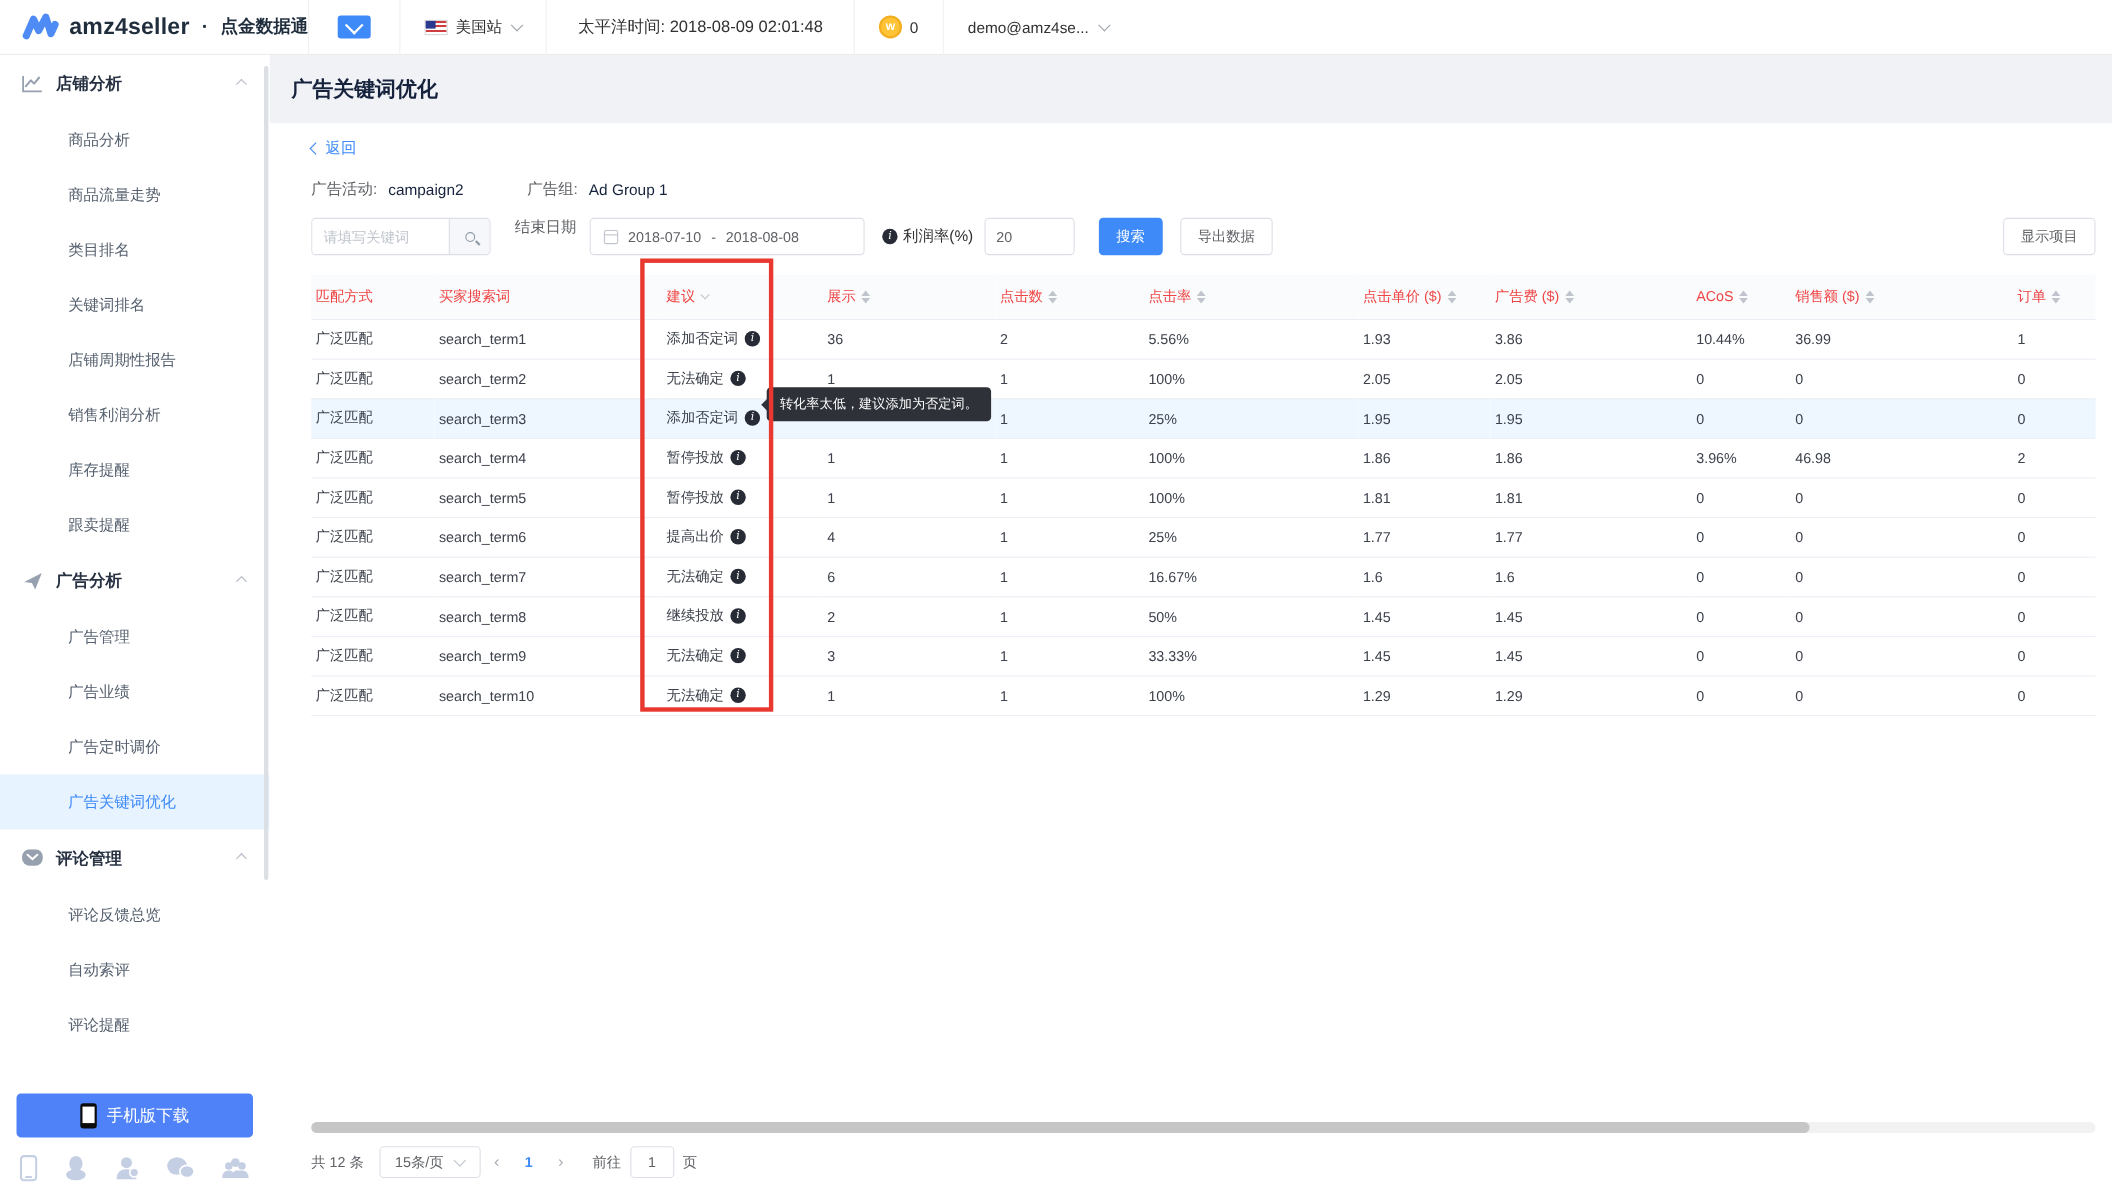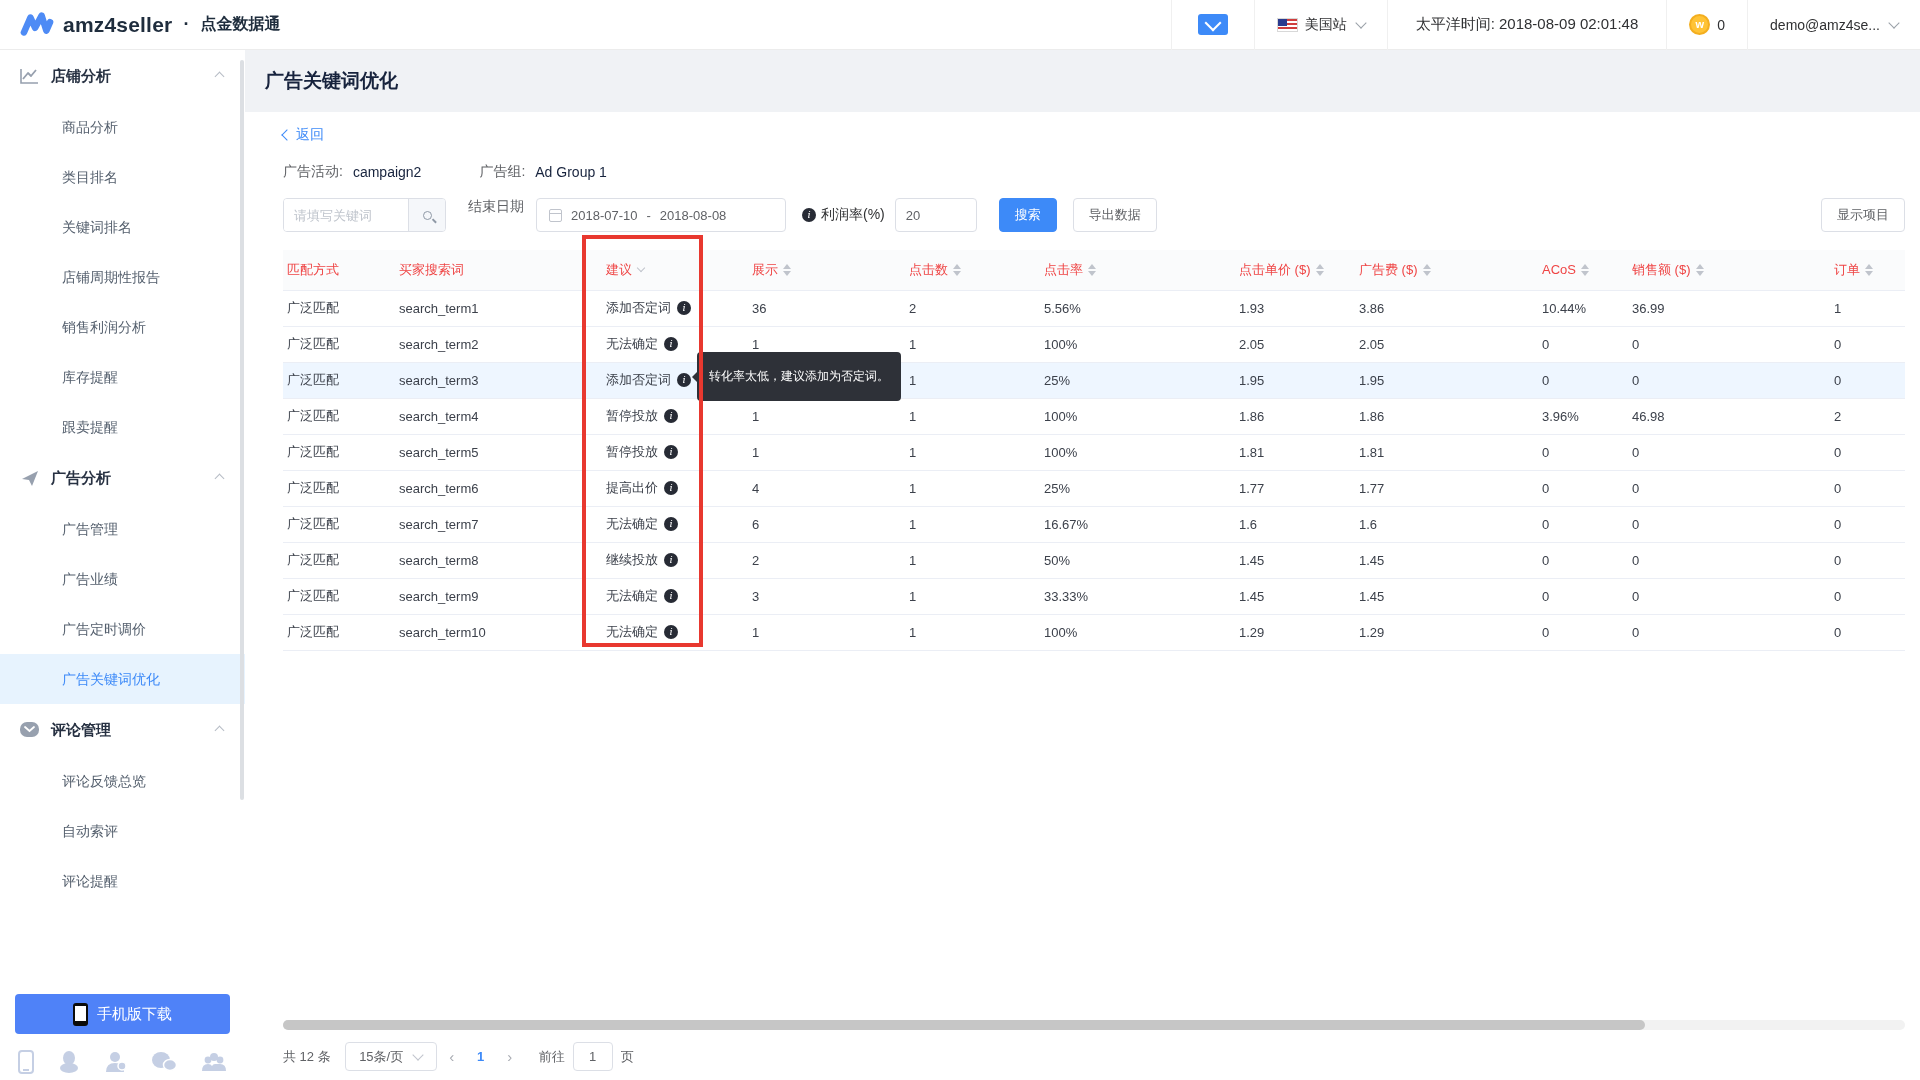--- a/index.html
+++ b/index.html
@@ -1,20 +1,20 @@
 <!DOCTYPE html>
 <html><head>
 <meta charset="utf-8">
 <style>
   * { margin:0; padding:0; box-sizing:border-box; }
   html,body { width:1920px; height:1080px; overflow:hidden; background:#fff;
     font-family:"Liberation Sans","DejaVu Sans",sans-serif; color:#303133; }
 
   
-  .topbar{height:50px;background:#fff;border-bottom:1px solid #ececec;display:flex;align-items:center;justify-content:space-between;}
+  .topbar{height:50px;background:#fff;border-bottom:1px solid #ececec;display:flex;align-items:center;}
   .logo{display:flex;align-items:center;padding-left:20px;gap:9px;}
   .logo svg{display:block;}
   .logo-text{font-size:21px;font-weight:bold;color:#1f2d3d;letter-spacing:.2px;}
   .logo-dot{font-size:18px;font-weight:bold;color:#1f2d3d;margin:0 2px;}
   .logo-sub{font-size:16px;font-weight:bold;color:#1f2d3d;}
   .tb-right{display:flex;align-items:stretch;height:50px;}
   .tb-item{display:flex;align-items:center;border-left:1px solid #f0f0f0;padding:0 22px;gap:7px;font-size:14px;color:#303133;cursor:pointer;}
   .mail-icon{width:30px;height:21px;background:#3d8af8;border-radius:3px;position:relative;}
   .mail-icon::before{content:"";position:absolute;left:9px;top:3px;width:10px;height:10px;border-right:2px solid #fff;border-bottom:2px solid #fff;transform:rotate(45deg);}
   .flag{width:21px;height:14px;position:relative;background:repeating-linear-gradient(180deg,#cf3e3e 0 2px,#fff 2px 4px);border:1px solid #d8d8d8;}
@@ -84,21 +84,21 @@
   .sort{display:inline-flex;flex-direction:column;margin-left:5px;}
   .sort i{display:block;width:0;height:0;border-left:4px solid transparent;border-right:4px solid transparent;}
   .sort .up{border-bottom:5px solid #c0c4cc;margin-bottom:2px;}
   .sort .dn{border-top:5px solid #c0c4cc;}
   .filt-chev{width:6px;height:6px;border-right:1px solid #c0c4cc;border-bottom:1px solid #c0c4cc;transform:rotate(45deg);margin-left:6px;margin-top:-3px;}
   .sug-cell{display:flex;align-items:center;}
   .sug-cell .iinfo{margin-left:6px;}
 
   
   .red-box{position:absolute;left:337px;top:123px;width:121px;height:412px;border:4px solid #e8382f;z-index:20;pointer-events:none;}
-  .tooltip{position:absolute;left:452px;top:240px;height:49px;display:flex;align-items:center;padding:0 12px;background:#2e3138;color:#fff;font-size:12px;border-radius:4px;z-index:10;white-space:nowrap;}
+  .tooltip{position:absolute;left:452px;top:240px;height:31px;display:flex;align-items:center;padding:0 12px;background:#2e3138;color:#fff;font-size:12px;border-radius:4px;z-index:10;white-space:nowrap;}
   .tooltip::before{content:"";position:absolute;left:-11px;top:50%;margin-top:-6px;border:6px solid transparent;border-right-color:#2e3138;}
 
   
   .bottom-area{position:absolute;left:38px;right:15px;bottom:0;height:60px;}
   .hscroll-track{height:10px;border-radius:5px;background:#f2f2f2;}
   .hscroll-thumb{height:10px;width:84%;border-radius:5px;background:#c6c6c6;cursor:pointer;}
   .pager{display:flex;align-items:center;margin-top:12px;font-size:13px;color:#606266;}
   .pager-total{margin-right:14px;}
   .size-select{width:92px;height:29px;border:1px solid #dcdfe6;border-radius:4px;display:flex;align-items:center;justify-content:center;gap:8px;color:#606266;cursor:pointer;}
   .pg-arrow{width:30px;text-align:center;font-size:15px;color:#a8abb2;cursor:pointer;user-select:none;}
@@ -151,20 +151,21 @@
           <svg width="19" height="17" viewBox="0 0 19 17">
               <path d="M1 1 V15 H18" stroke="#97a0ae" stroke-width="1.6" fill="none"></path>
               <path d="M3 11 L8 5 L11 8 L16 2" stroke="#97a0ae" stroke-width="1.8" fill="none" stroke-linejoin="round"></path>
             </svg>
         </span>
         <span class="sec-label">店铺分析</span>
         <span class="chev-up"></span>
       </div>
       <div class="menu-items">
           <div class="menu-item">商品分析</div>
+          <div class="menu-item">商品流量走势</div>
           <div class="menu-item">类目排名</div>
           <div class="menu-item">关键词排名</div>
           <div class="menu-item">店铺周期性报告</div>
           <div class="menu-item">销售利润分析</div>
           <div class="menu-item">库存提醒</div>
           <div class="menu-item">跟卖提醒</div>
         </div>
     </div>
 
     <div class="menu-section">

